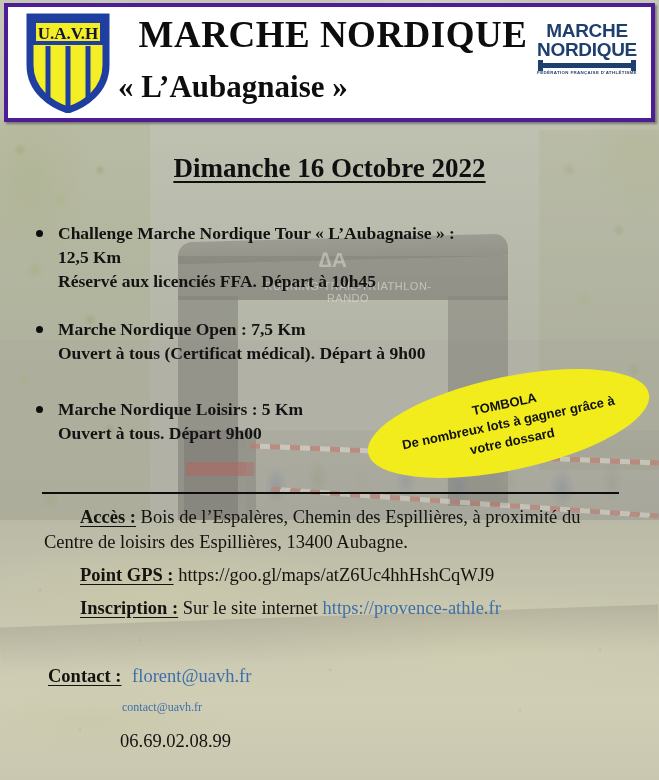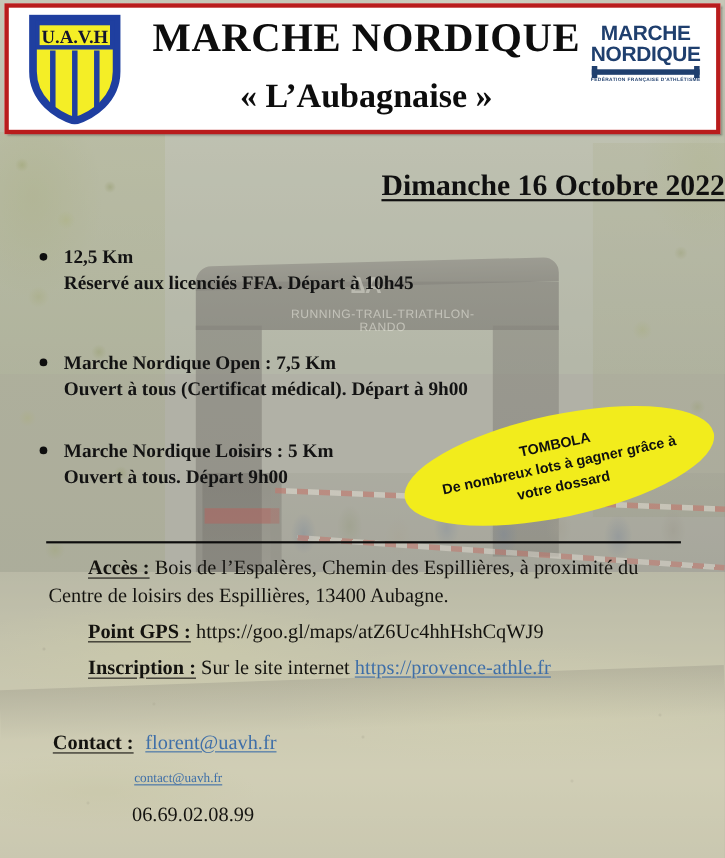--- a/index.html
+++ b/index.html
@@ -163,21 +163,21 @@
     inset: 0; width: 659px; height: 780px;
     background: rgba(222,220,208,.34);
   }
 
   
   #header-box {
     position: absolute;
     left: 4px; top: 3px;
     width: 651px; height: 119px;
     background: #ffffff;
-    border: 4px solid #b91c1c;
+    border: 4px solid #4c1d95;
     z-index: 5;
     box-shadow: 2px 2px 2px rgba(0,0,0,.35);
   }
   #header-inner {
     position: relative;
     width: 100%; height: 100%;
   }
 
   
   #uavh-logo {
@@ -226,38 +226,38 @@
     text-align: center;
     font-size: 37px;
     font-weight: bold;
     color: #0d0d0d;
     letter-spacing: .5px;
     white-space: nowrap;
   }
   #title-sub {
     position: absolute;
     left: 110px; top: 62px; width: 430px;
-    text-align: center;
+    text-align: left;
     font-size: 31px;
     font-weight: bold;
     color: #0d0d0d;
     white-space: nowrap;
   }
 
   
   #content {
     position: absolute;
     inset: 0;
     z-index: 6;
   }
 
   #event-date {
     position: absolute;
     left: 0; top: 153px; width: 659px;
-    text-align: right;
+    text-align: center;
     font-size: 27px;
     font-weight: bold;
     color: #101010;
     text-decoration: underline;
     text-underline-offset: 4px;
     text-decoration-thickness: 2px;
   }
 
   .bullet-block {
     position: absolute;
@@ -324,21 +324,20 @@
     text-decoration: underline;
     text-underline-offset: 3px;
     margin-left: 36px;
   }
   #access-line  { top: 505px; width: 572px; }
   #gps-line     { top: 563px; }
   #inscr-line   { top: 596px; }
 
   .link {
     color: #3f6fa8;
-    text-decoration: underline;
     text-underline-offset: 2px;
   }
 
   #contact-line {
     position: absolute;
     left: 48px; top: 666px;
     font-size: 18.5px;
     color: #14130f;
   }
   #contact-label {
@@ -419,20 +418,21 @@
 
     </div>
   </div>
 
   <div id="content">
 
     <div id="event-date">Dimanche 16 Octobre 2022</div>
 
     <div class="bullet-block" id="bullet-1">
       <span class="dot"></span>
+      <div>Challenge Marche Nordique Tour « L’Aubagnaise » :</div>
       <div>12,5 Km</div>
       <div>Réservé aux licenciés FFA. Départ à 10h45</div>
     </div>
 
     <div class="bullet-block" id="bullet-2">
       <span class="dot"></span>
       <div>Marche Nordique Open : 7,5 Km</div>
       <div>Ouvert à tous (Certificat médical). Départ à 9h00</div>
     </div>
 

